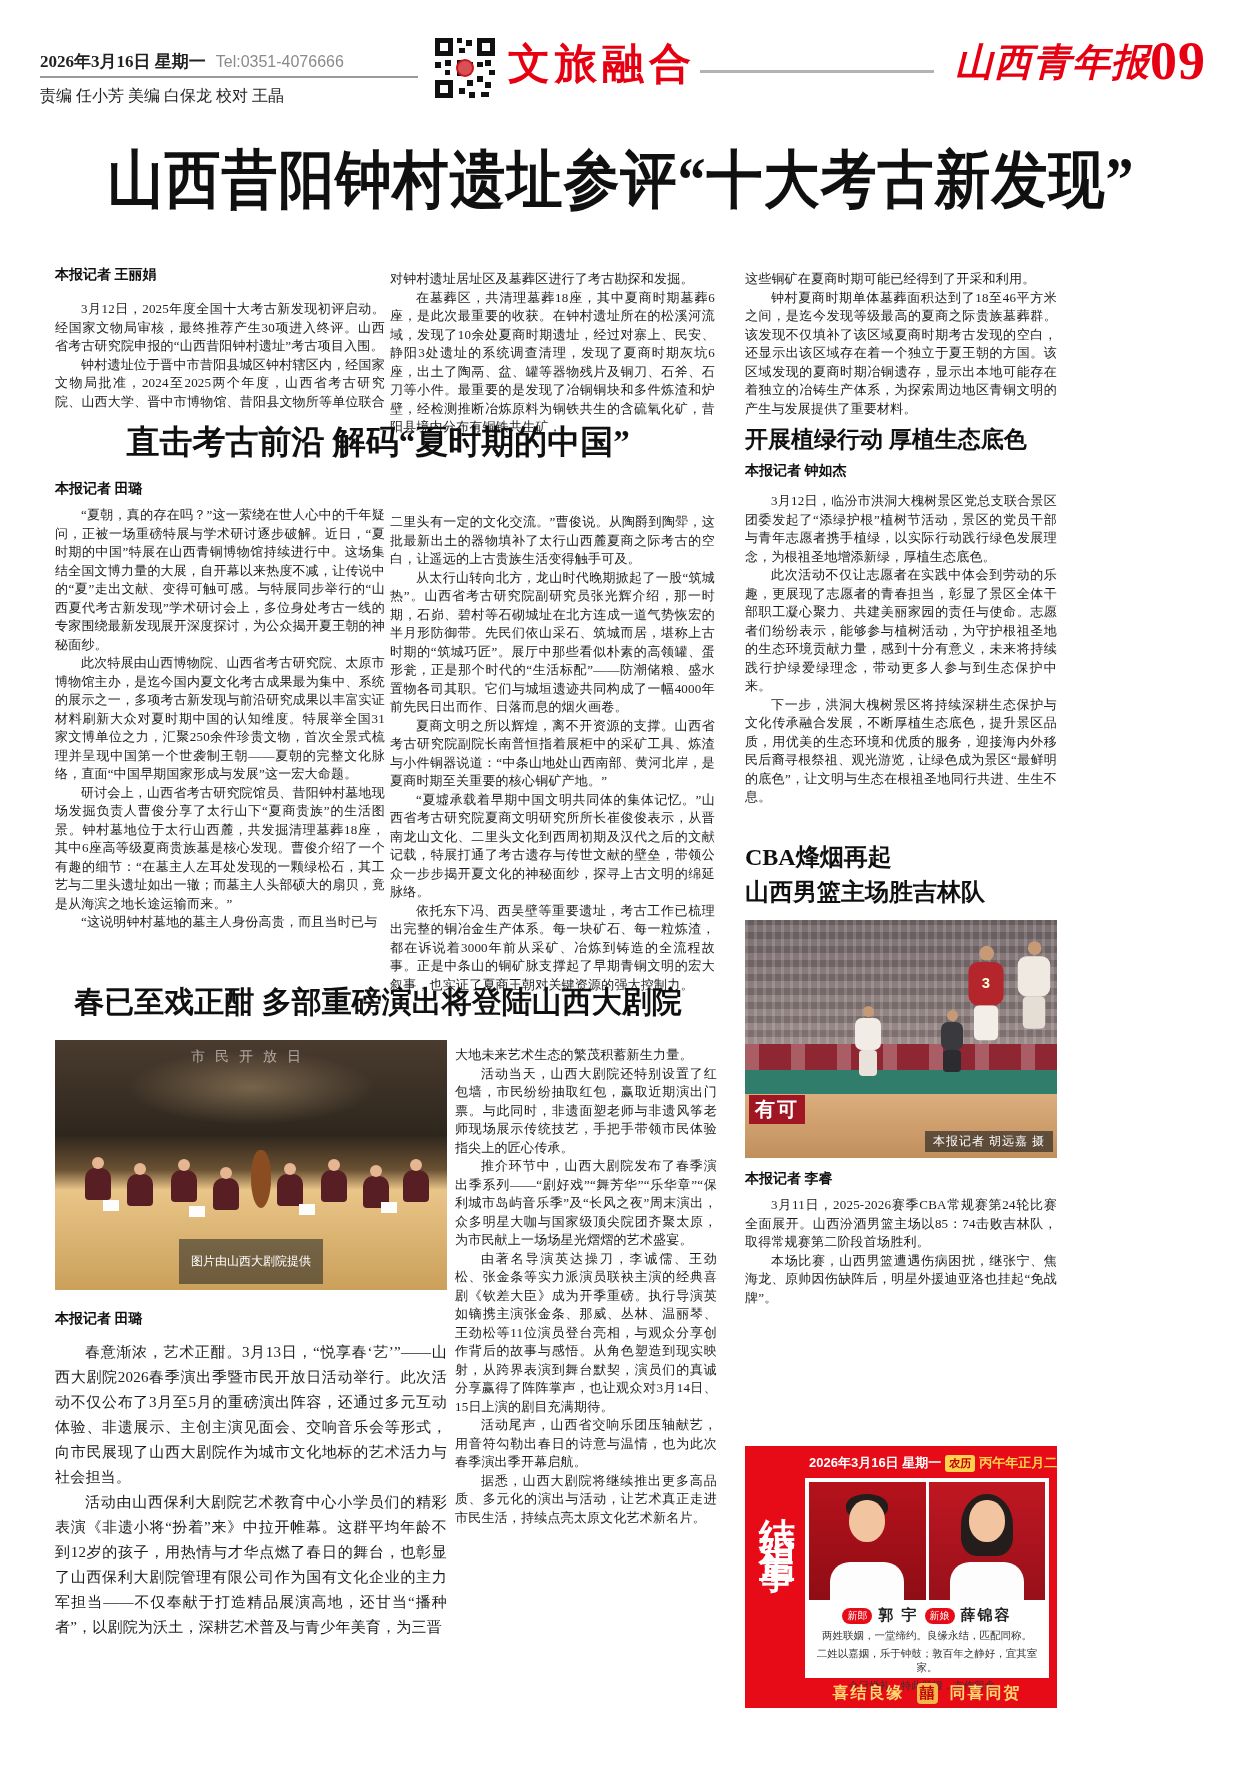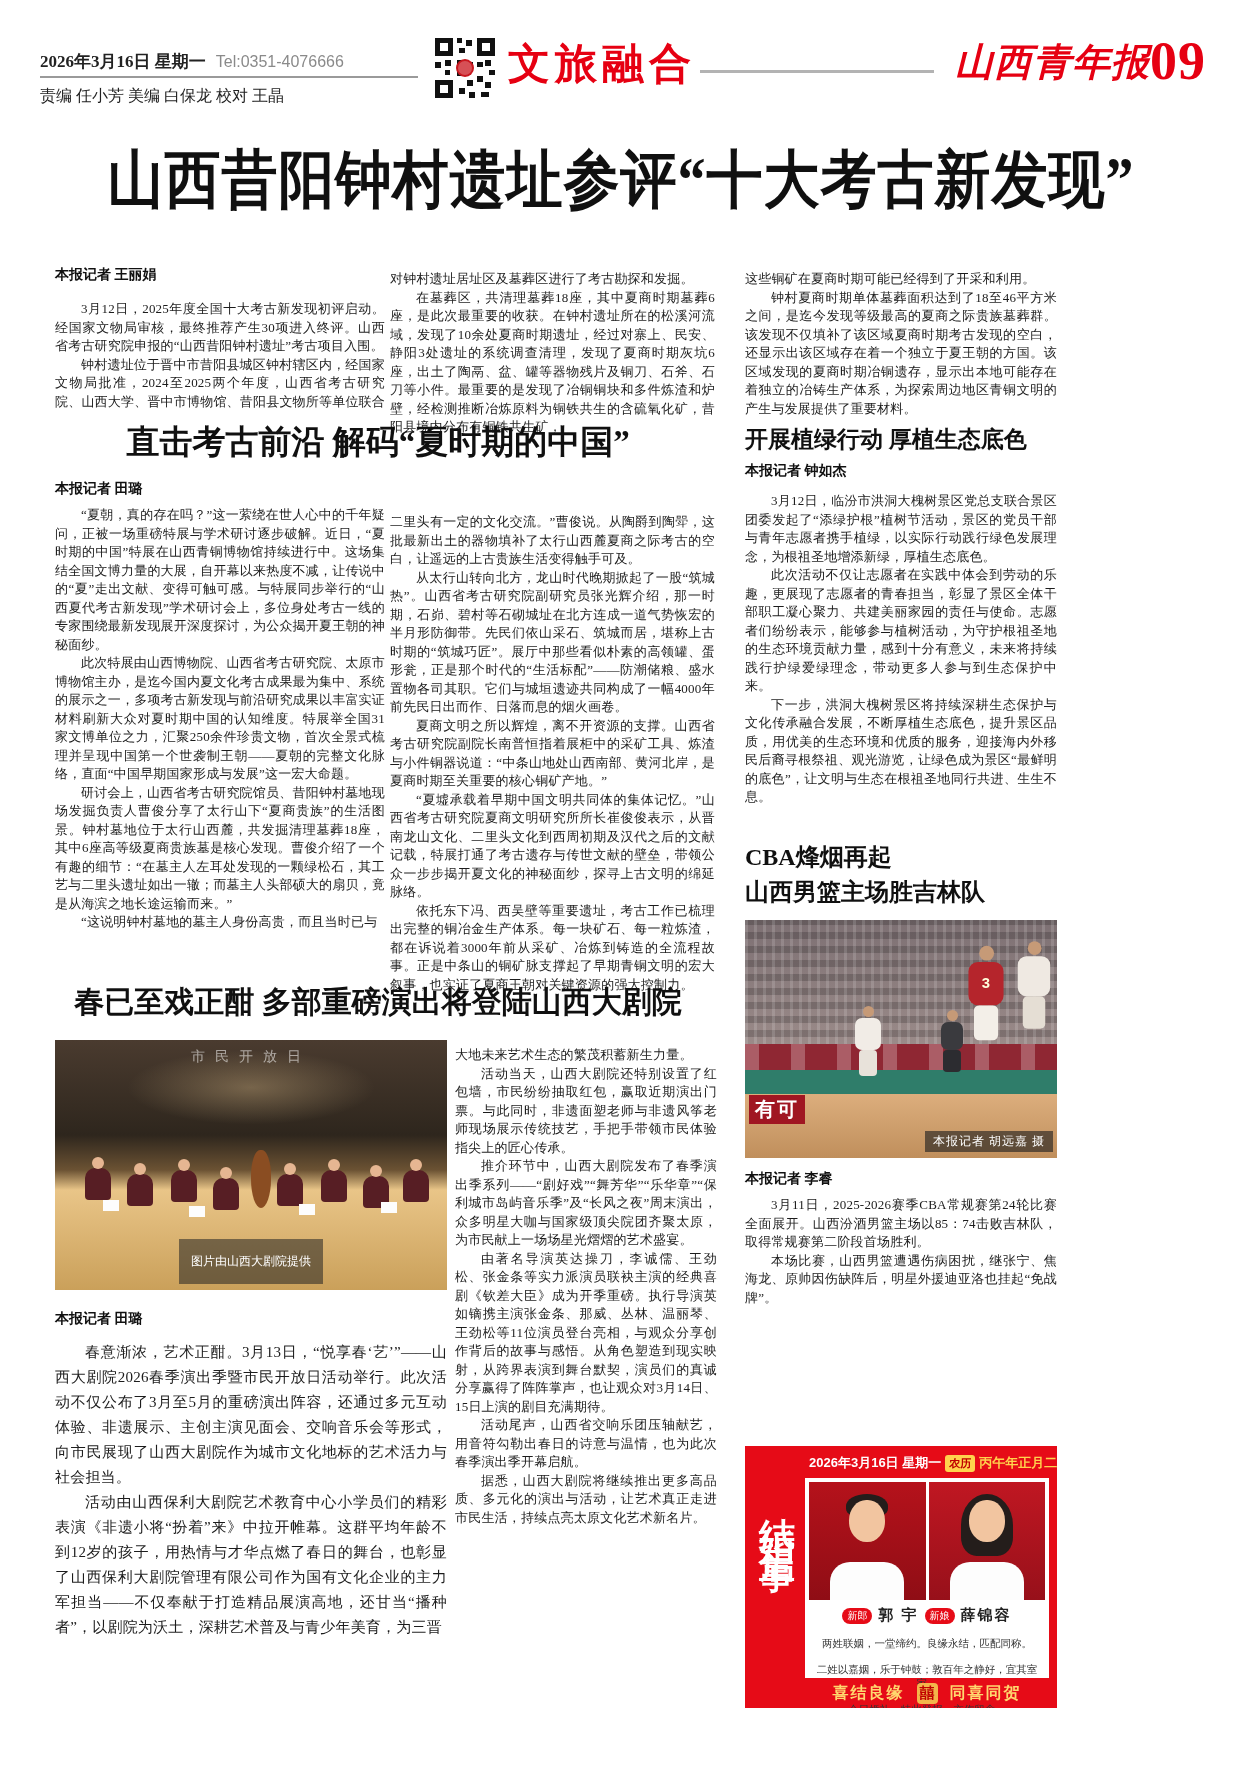--- a/index.html
+++ b/index.html
@@ -91,21 +91,21 @@
     border-radius:48%;background:#f2c5a0;}
   .av-hair{position:absolute;left:50%;top:12px;transform:translateX(-50%);width:42px;height:24px;
     border-radius:50% 50% 40% 40%;background:#241d1b;}
   .av-hair.long{height:62px;border-radius:50% 50% 30% 30%;width:52px;}
   .av-body{position:absolute;left:50%;bottom:-6px;transform:translateX(-50%);width:74px;height:44px;
     border-radius:20px 20px 0 0;background:#fdfdfd;}
   .ad-names{display:flex;justify-content:center;align-items:center;gap:6px;margin-top:6px;
     font-family:"Liberation Sans",sans-serif;}
   .tag{background:#e60b17;color:#fff;font-size:10px;padding:1px 5px;border-radius:9px;}
   .pname{font-size:15px;font-weight:900;color:#222;letter-spacing:2px;}
-  .ad-verse{margin-top:12px;text-align:center;color:#333;font-size:10.5px;line-height:14px;}
+  .ad-verse{margin-top:4px;text-align:center;color:#333;font-size:10.5px;line-height:14px;}
   .ad-foot{position:absolute;left:60px;right:8px;bottom:4px;display:flex;justify-content:center;
     align-items:center;gap:12px;color:#ffd76e;font-weight:900;font-size:16px;letter-spacing:2px;}
   .xi{display:inline-block;background:#f3b64b;color:#c00000;font-size:15px;font-weight:900;
     width:21px;height:21px;line-height:21px;text-align:center;border-radius:4px;letter-spacing:0;}
 </style>
 </head>
 <body>
 
 <div id="page">
 

